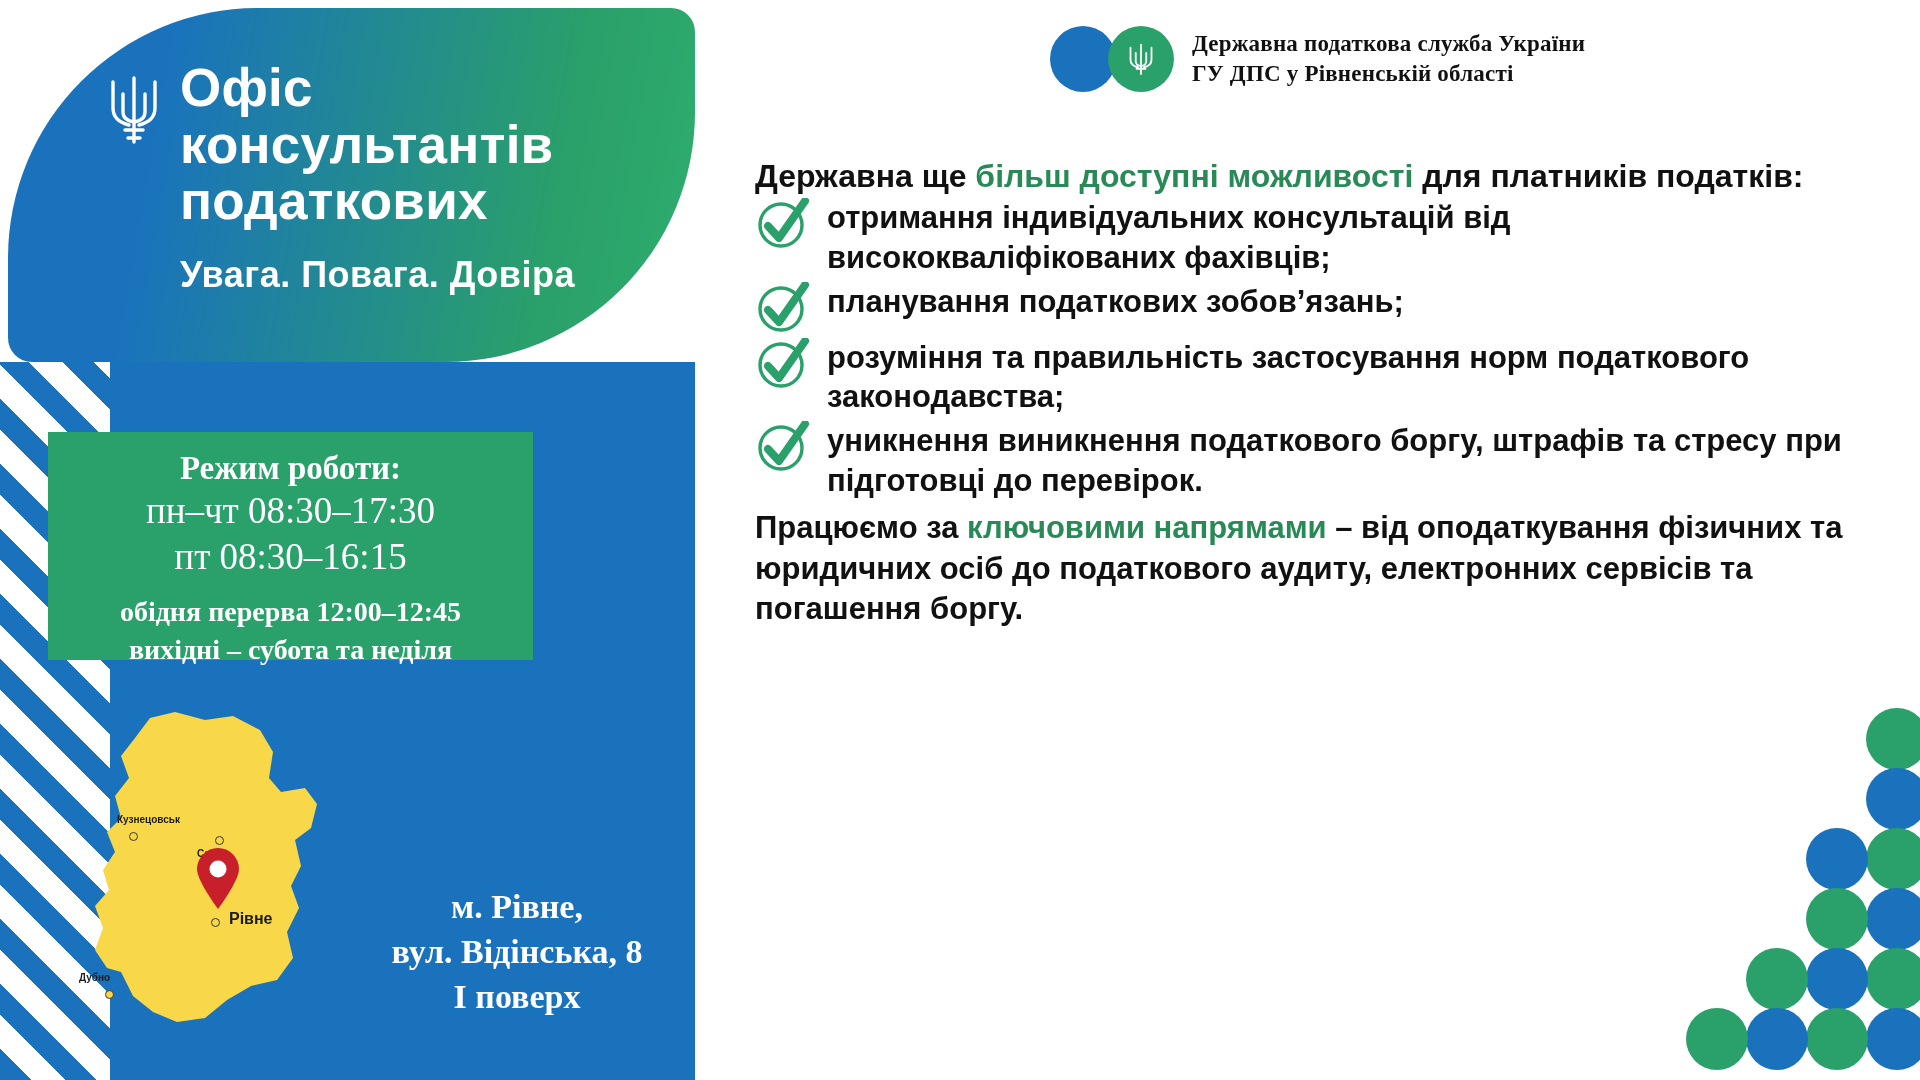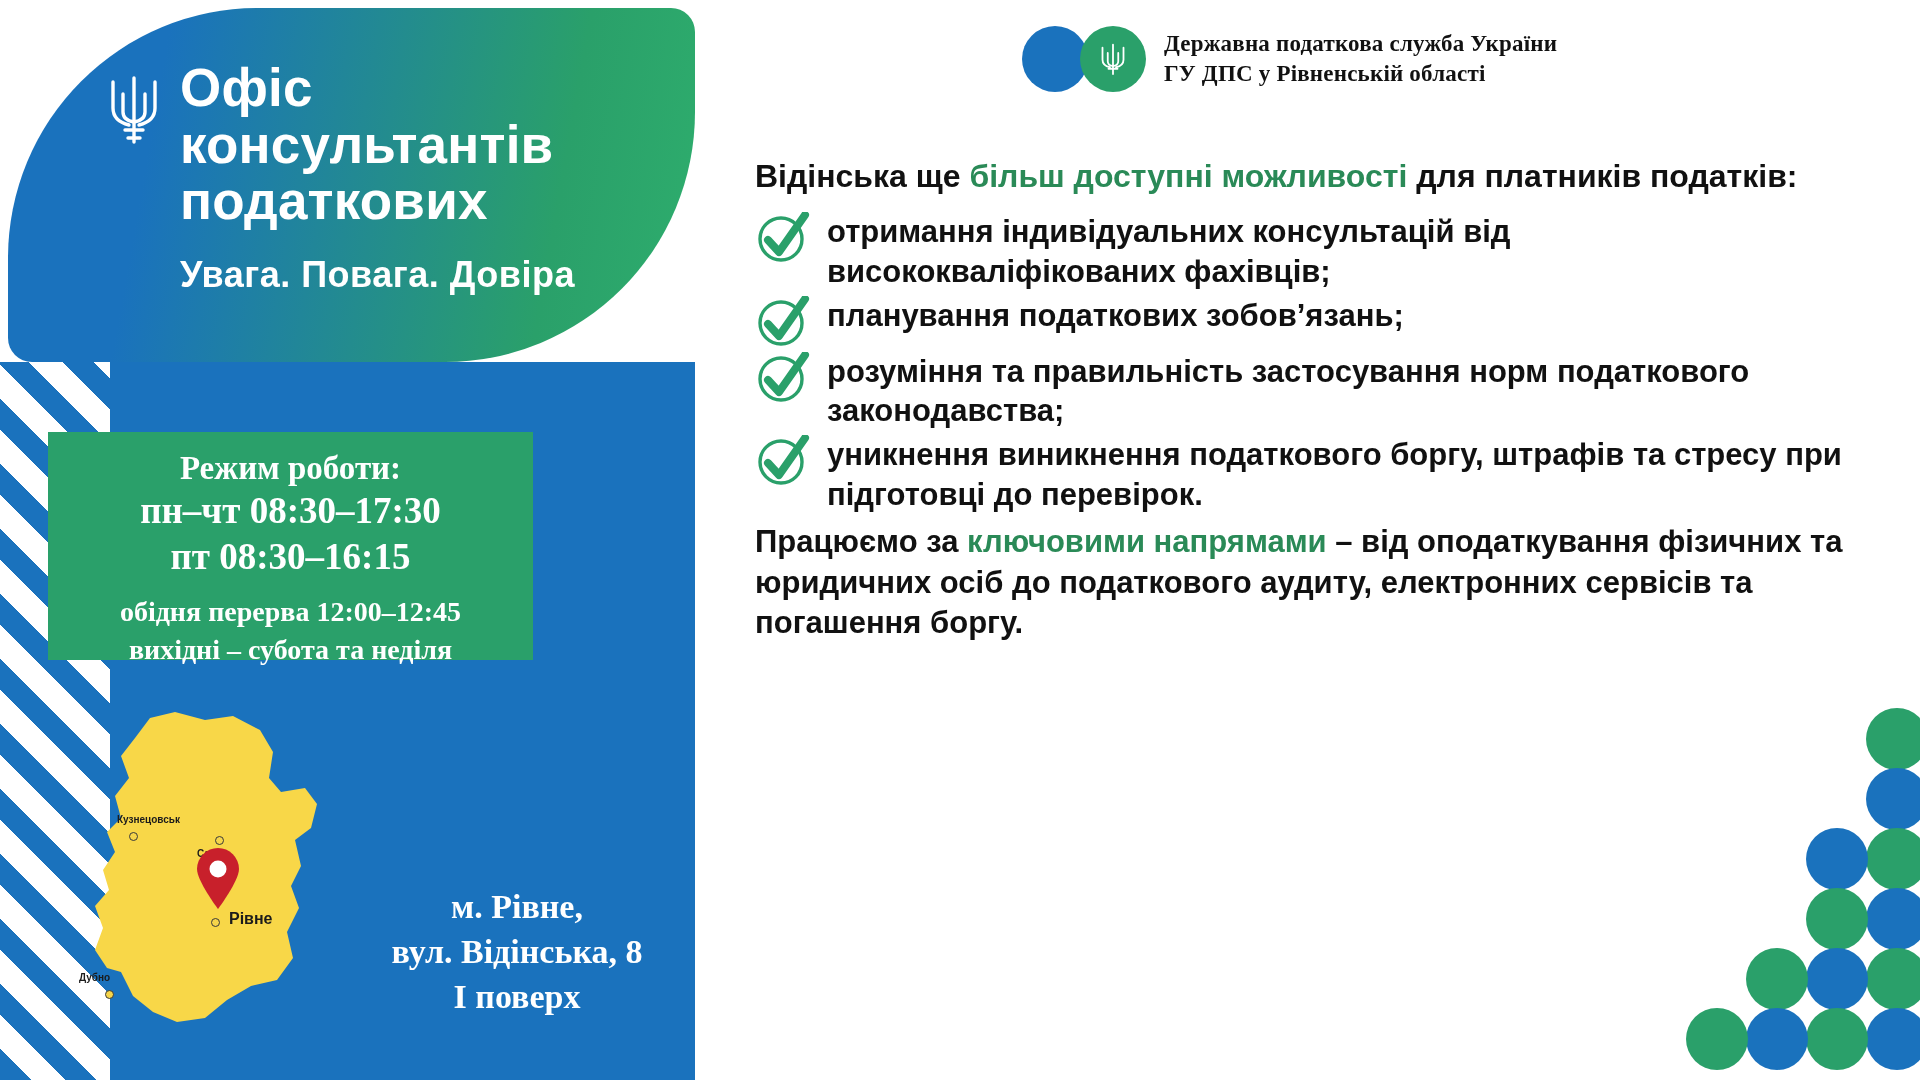--- a/index.html
+++ b/index.html
@@ -46,21 +46,21 @@
   }
 
   
   .schedule{
     position:absolute; left:48px; top:432px; width:485px; height:228px;
     background:#2aa06a; color:#ffffff; text-align:center;
     font-family:"Liberation Serif", serif;
     padding-top:16px;
   }
   .sch-head{ font-size:33px; font-weight:700; line-height:1.22; }
-  .sch-line{ font-size:37px; font-weight:700; line-height:1.24; }
+  .sch-line{ font-size:37px; font-weight:400; line-height:1.24; }
   .sch-sub{ font-size:28px; font-weight:700; line-height:1.30; margin-top:14px; }
 
   
   .map-wrap{
     position:absolute; left:55px; top:700px; width:310px; height:340px;
   }
   .map-label{
     position:absolute; color:#1b1b1b; font-size:10px; font-weight:700;
     font-family:"Liberation Sans", sans-serif; white-space:nowrap;
   }
@@ -75,21 +75,21 @@
   
   .address{
     position:absolute; left:342px; top:885px; width:350px;
     color:#ffffff; text-align:center;
     font-family:"Liberation Serif", serif;
     font-size:34px; font-weight:700; line-height:1.32;
   }
 
   
   .brand-bar{
-    position:absolute; left:1022px; top:24px; width:760px; height:70px;
+    position:absolute; left:1050px; top:24px; width:760px; height:70px;
     display:flex; align-items:center; gap:0;
   }
   .brand-circle-blue{
     width:66px; height:66px; border-radius:50%; background:#1a72bd;
     position:relative; z-index:1;
   }
   .brand-circle-green{
     width:66px; height:66px; border-radius:50%; background:#2aa06a;
     margin-left:-8px; position:relative; z-index:2;
     display:flex; align-items:center; justify-content:center;
@@ -106,21 +106,21 @@
   .main-title{
     color:#1d6b42; font-weight:700; font-size:45px; line-height:1.17;
     text-align:center; letter-spacing:-0.3px;
   }
   .intro{
     margin-top:24px; color:#111111; font-weight:700;
     font-size:32px; line-height:1.26;
   }
   .green { color:#2a8a57; }
 
-  .bullets{ margin-top:14px; }
+  .bullets{ }
   .bullet{
     display:flex; align-items:flex-start; gap:14px; margin-bottom:2px;
   }
   .check-ico{ flex:0 0 auto; width:58px; height:52px; margin-top:2px; }
   .bullet-text{
     color:#111111; font-weight:700; font-size:31px; line-height:1.28;
     padding-top:2px;
   }
 
   .para{
@@ -223,21 +223,21 @@
   </div>
   <div class="brand-text">
     <div>Державна податкова служба України</div>
     <div>ГУ ДПС у Рівненській області</div>
   </div>
 </div>
 
 <div class="content">
 
 
-  <div class="intro"><span>Відінська ще </span><span class="green">більш доступні можливості</span><span> для платників податків:</span></div>
+  <div class="intro"><span>Державна ще </span><span class="green">більш доступні можливості</span><span> для платників податків:</span></div>
 
   <div class="bullets">
 
     <div class="bullet">
       <span class="check-ico">
         <svg viewBox="0 0 58 52" width="58" height="52" aria-hidden="true">
           <circle cx="26" cy="27" r="21" fill="none" stroke="#2aa06a" stroke-width="3.4"></circle>
           <path d="M13 28 L24 40 L50 3" fill="none" stroke="#2aa06a" stroke-width="8" stroke-linecap="round" stroke-linejoin="round"></path>
         </svg>
       </span>

